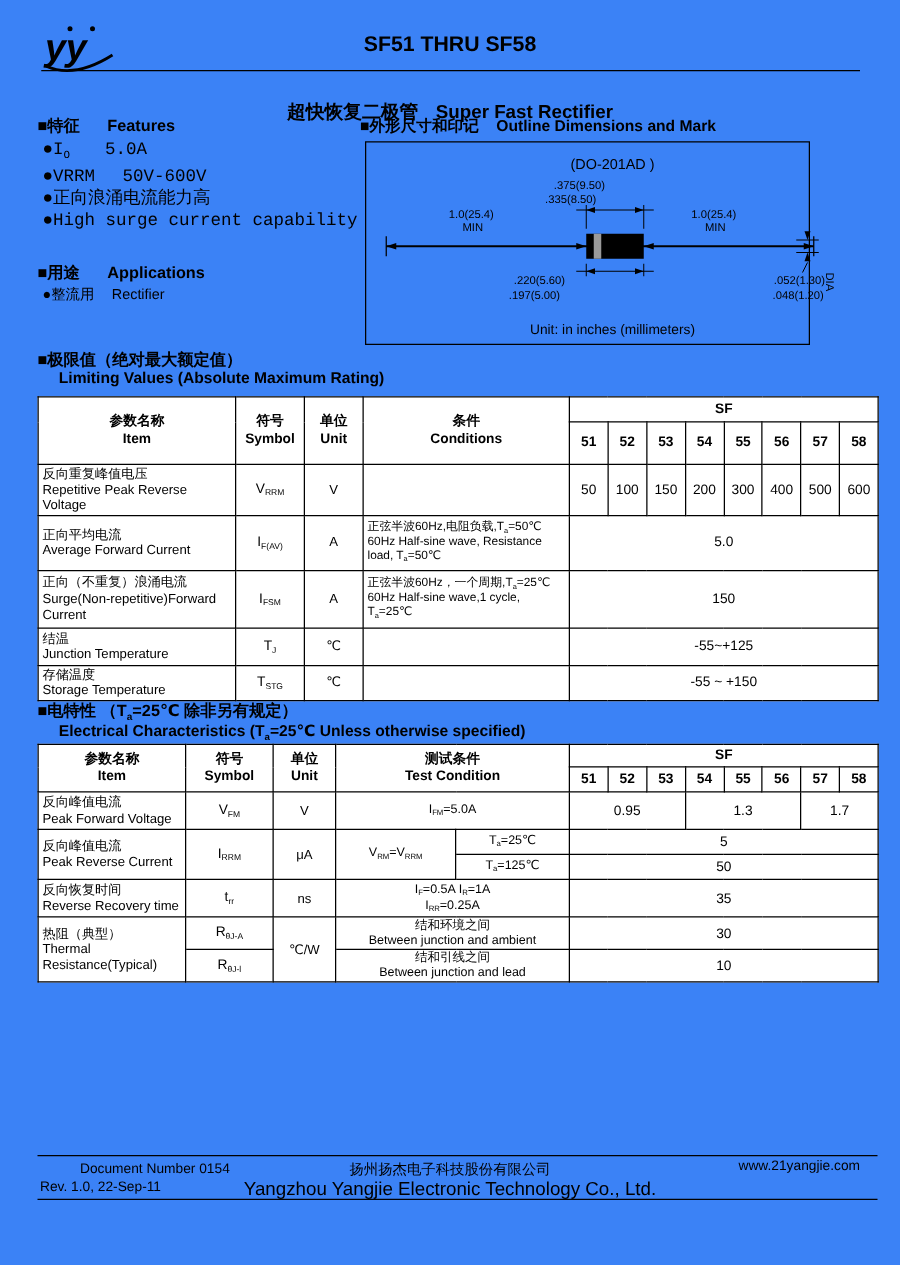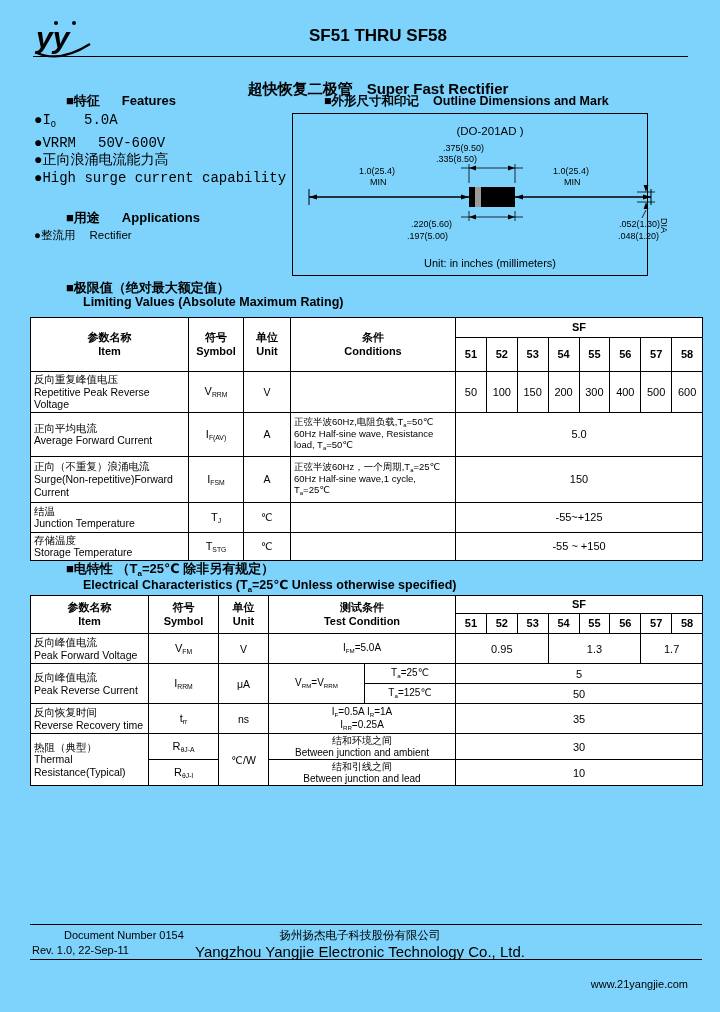--- a/index.html
+++ b/index.html
@@ -1,20 +1,20 @@
 <!DOCTYPE html>
 <html><head>
 <meta charset="utf-8">
 <style>
   * { margin:0; padding:0; box-sizing:border-box; }
   html,body { background:#d8d8d8; }
   body { font-family:"Liberation Sans","DejaVu Sans",sans-serif; color:#000; }
-  .page { position:relative; width:720px; height:1012px; background:#7dd3fc; margin:0 auto; overflow:hidden; }
+  .page { position:relative; width:720px; height:1012px; background:#3b82f6; margin:0 auto; overflow:hidden; }
   .abs { position:absolute; }
-  .bold { font-weight:bold;margin-left:36px; }
+  .bold { font-weight:bold; }
   .sub { font-size:0.62em; vertical-align:-0.35em; }
   .gap14 { display:inline-block; width:14px; }
   .gap22 { display:inline-block; width:22px; }
   .gap28 { display:inline-block; width:28px; }
   table.spec { border-collapse:collapse; table-layout:fixed; background:#fff; }
   .spec td, .spec th { border:1px solid #000; padding:1px 3px; vertical-align:middle; overflow:hidden; }
   .spec th { font-weight:bold; font-size:11px; text-align:center; line-height:1.25; }
   .spec td.item { text-align:left; font-size:10.5px; line-height:1.2; }
   .spec td.sym { text-align:center; font-size:11px; }
   .spec td.unit { text-align:center; font-size:10.5px; }
@@ -346,16 +346,16 @@
         <td class="val" colspan="8">10</td>
       </tr>
     </tbody>
   </table>
 
   <div class="abs" style="left:30px; top:924px; width:672px; border-top:1px solid #000;"></div>
   <div class="abs" style="left:32px; top:929px; font-size:11px;padding-left:32px;">Document Number 0154</div>
   <div class="abs" style="left:32px; top:944px; font-size:11px;">Rev. 1.0, 22-Sep-11</div>
   <div class="abs" style="left:0; right:0; top:928px; text-align:center; font-size:11.5px;">扬州扬杰电子科技股份有限公司</div>
   <div class="abs" style="left:0; right:0; top:943px; text-align:center; font-size:15px;">Yangzhou Yangjie Electronic Technology Co., Ltd.</div>
-  <div class="abs" style="right:32px; top:978px; font-size:11px;margin-left:16px;">www.21yangjie.com</div>
+  <div class="abs" style="right:32px; top:927px; font-size:11px;margin-left:16px;">www.21yangjie.com</div>
   <div class="abs" style="left:30px; top:959px; width:672px; border-top:1px solid #000;"></div>
 
 </div>
 
 </body></html>

